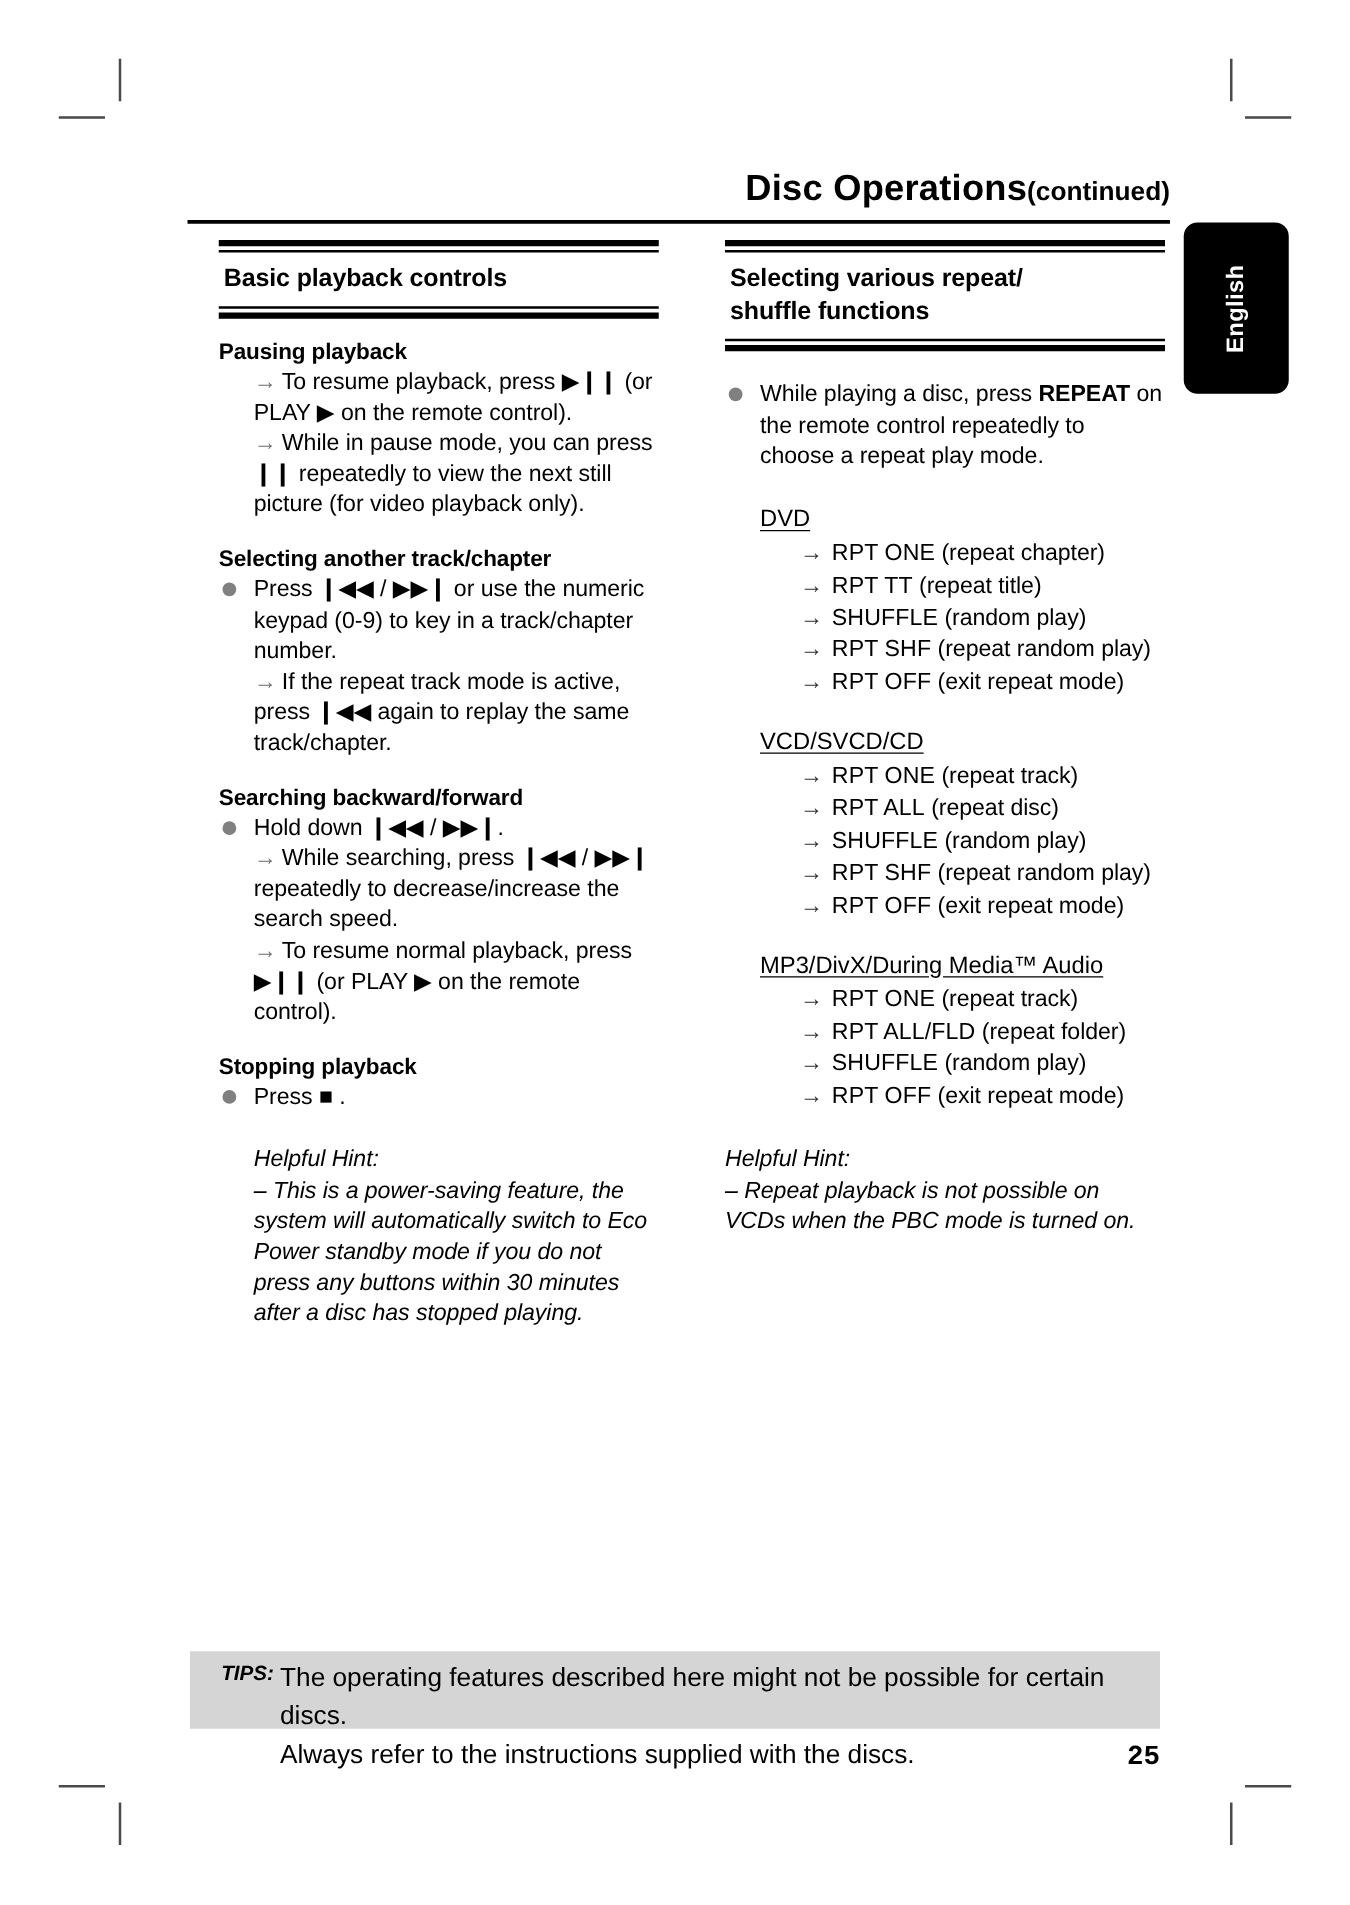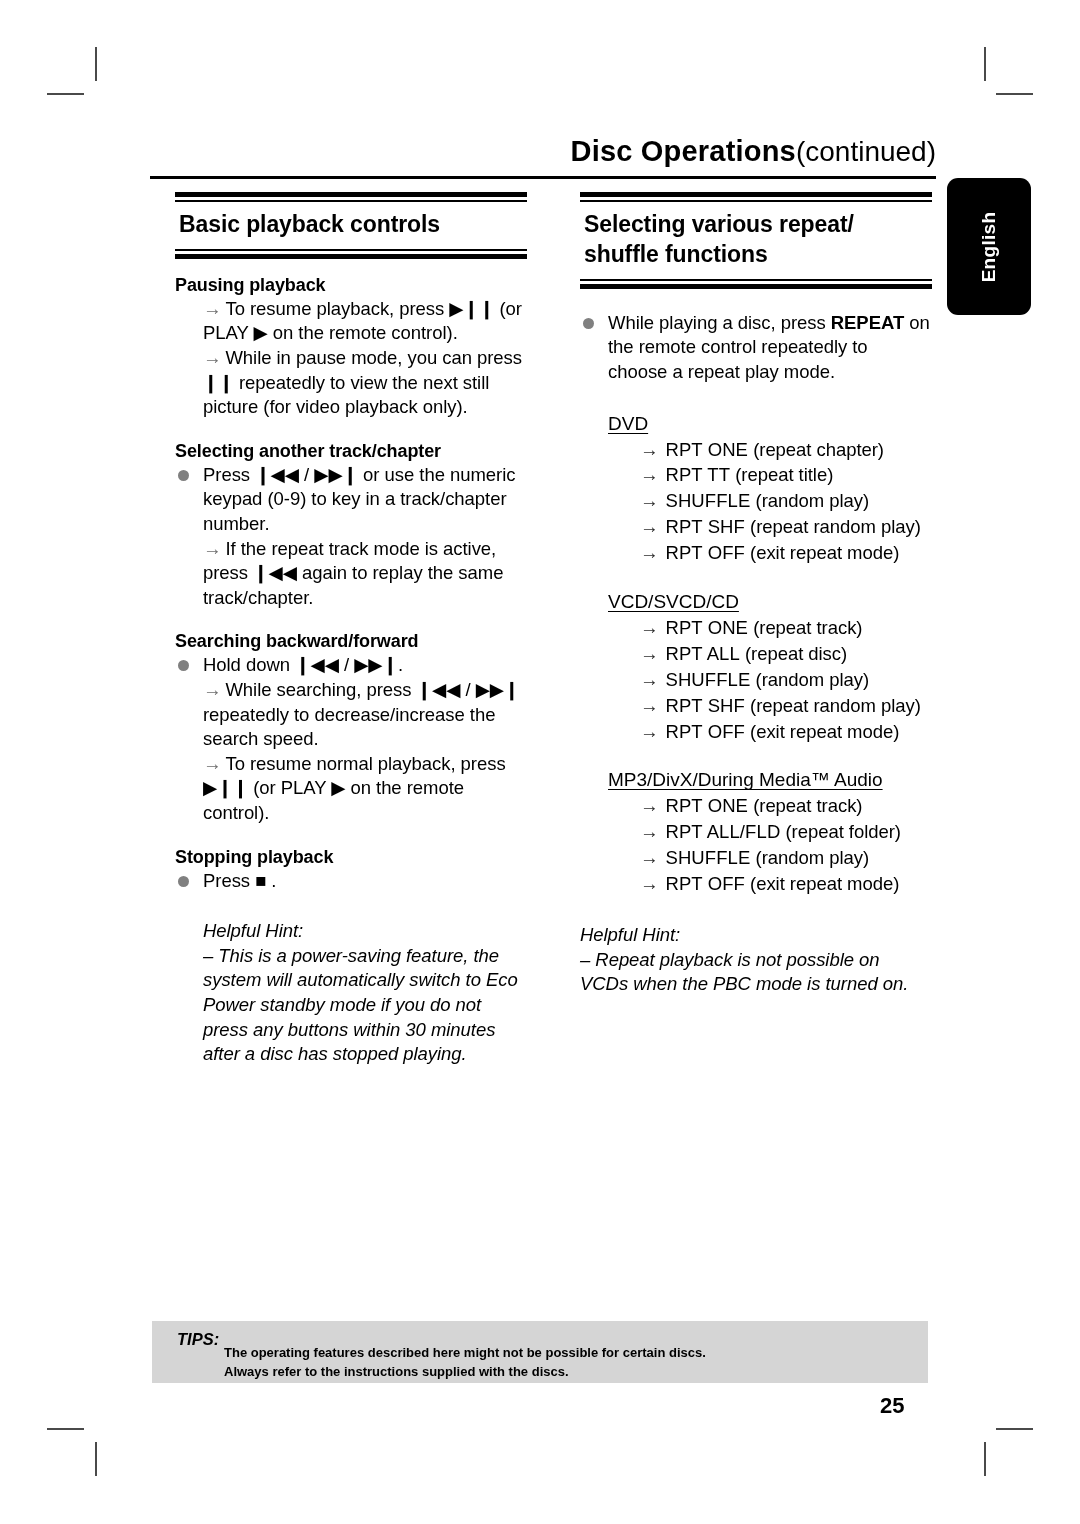--- a/index.html
+++ b/index.html
@@ -37,22 +37,22 @@
     top: 135px;
     width: 786px;
     text-align: right;
   }
   .page-header .title-main {
     font-size: 29px;
     font-weight: bold;
     letter-spacing: 0.2px;
   }
   .page-header .title-cont {
-    font-size: 28px;
-    font-weight: normal;
+    font-size: 21px;
+    font-weight: bold;
   }
   .header-rule {
     position: absolute;
     left: 150px;
     top: 176px;
     width: 786px;
     height: 3px;
     background: #000;
   }
 
@@ -85,21 +85,21 @@
   }
   .col-left  { left: 175px; width: 352px; }
   .col-right { left: 580px; width: 352px; }
 
   
   .rule-top, .rule-bot { width: 100%; }
   .rule-thick { height: 5px; background: #000; }
   .rule-thin  { height: 2px; background: #000; margin-top: 3px; }
 
   .section-title {
-    font-size: 23px;
+    font-size: 20px;
     font-weight: bold;
     line-height: 1.3;
     padding: 8px 0 9px 4px;
     letter-spacing: -0.1px;
   }
 
   
   .sub-head {
     font-size: 18px;
     font-weight: bold;
@@ -183,32 +183,33 @@
     position: absolute;
     left: 25px;
     top: 9px;
     font-size: 16.5px;
     font-weight: bold;
     font-style: italic;
   }
   .tips-lines {
     position: absolute;
     left: 72px;
-    top: 23px;
-    font-size: 13px;
+    top: 7px;
+    font-size: 21px;
     line-height: 1.45;
-    font-weight: bold;
   }
   .page-num {
     position: absolute;
     left: 880px;
     top: 1393px;
     width: 48px;
+    text-align: right;
     font-size: 22px;
     font-weight: bold;
+    font-family: Liberation Mono, monospace;
   }
 </style>
 </head>
 <body>
 
 <div class="crop v cm-tl-v"></div>
 <div class="crop h cm-tl-h"></div>
 <div class="crop v cm-tr-v"></div>
 <div class="crop h cm-tr-h"></div>
 <div class="crop h cm-bl-h"></div>

